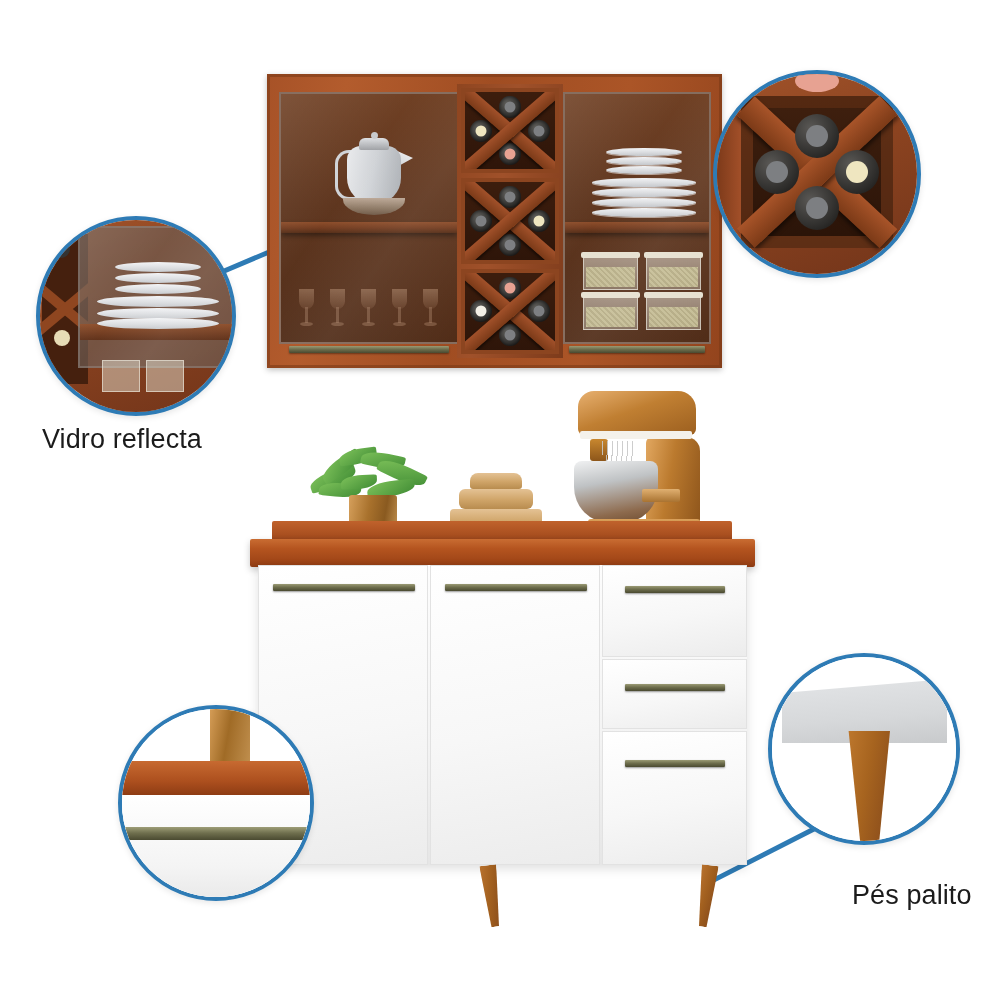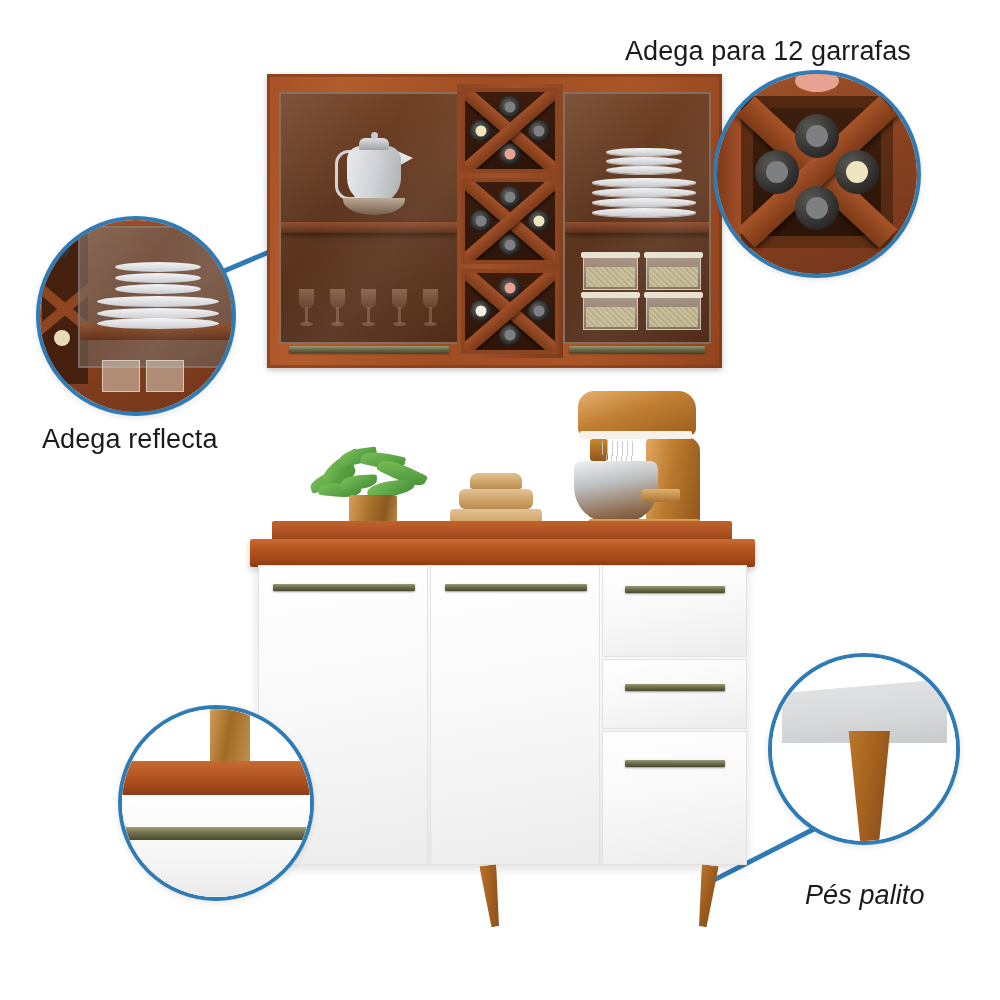--- a/index.html
+++ b/index.html
@@ -527,20 +527,19 @@
     <div class="co-white"></div>
     <div class="co-handlebar"></div>
   </div>
 
   <div class="callout" id="co-leg">
     <div style="position:absolute;inset:0;background:#ffffff;"></div>
     <div class="co-corner"></div>
     <div class="co-leg-big"></div>
   </div>
 
-  <div class="lbl" style="left:625px;top:36px;">Adega para 12 garrafas</div>
-
-  <div class="lbl" style="left:42px;top:424px;">Adega reflecta</div>
-
-
-  <div class="lbl" style="left:805px;top:880px;font-style:italic;">Pés palito</div>
+
+  <div class="lbl" style="left:42px;top:424px;">Vidro reflecta</div>
+
+
+  <div class="lbl" style="left:852px;top:880px;">Pés palito</div>
 
 </div>
 
 </body></html>

